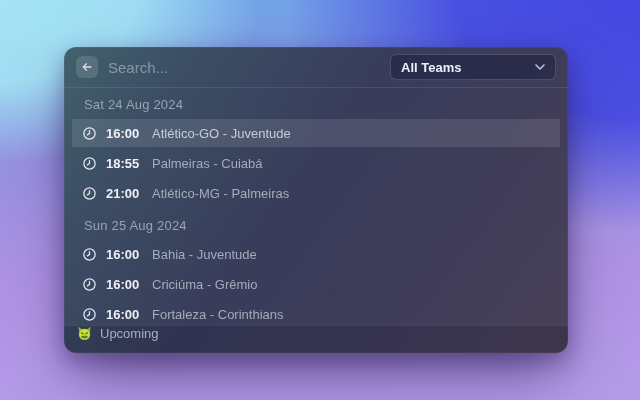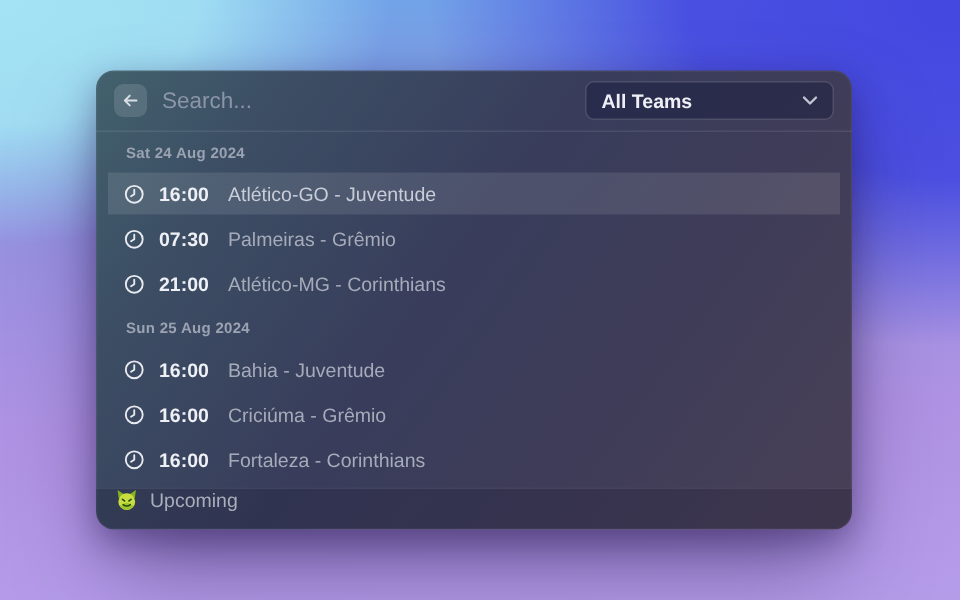--- a/index.html
+++ b/index.html
@@ -39,21 +39,21 @@
   .dropdown {
     flex:0 0 166px; height:26px; border:1px solid rgba(255,255,255,.17);
     background:rgba(25,28,62,.5); border-radius:6px; cursor:pointer;
     display:flex; align-items:center; justify-content:space-between;
     padding:0 10px; color:#eef0f6; font-size:13px; font-weight:bold;text-align:right;
   }
   .dropdown svg { width:10px; height:6px; display:block; }
 
   .list { flex:1 1 auto; padding:0 8px; overflow:hidden; }
   .section-label {
-    padding:9px 4px 7px 12px; font-size:10px; font-weight:bold;
+    padding:9px 4px 7px 12px; font-size:13px; font-weight:normal;
     color:#9ba2b2; letter-spacing:.2px;
   }
   .row {
     height:28px; margin-bottom:2px; border-radius:0;
     display:flex; align-items:center; gap:9px; padding:0 10px; cursor:pointer;
   }
   .row.selected { background:rgba(255,255,255,.105); }
   .row .clock { width:15px; height:15px; color:#e8eaf0; flex:0 0 auto; }
   .row .time { font-size:13px; font-weight:bold; color:#eef0f5; min-width:37px; }
   .row .fixture { font-size:13px; color:#a6abba; white-space:nowrap; }
@@ -98,31 +98,31 @@
     </svg>
     <span class="time">16:00</span>
     <span class="fixture">Atlético-GO - Juventude</span>
   </div>
 
   <div class="row">
     <svg class="clock" viewBox="0 0 24 24" fill="none" stroke="currentColor" stroke-width="2" stroke-linecap="round" stroke-linejoin="round">
       <circle cx="12" cy="12" r="9"></circle>
       <path d="M12 7.2 V12 L8.6 14.2"></path>
     </svg>
-    <span class="time">07:30</span>
-    <span class="fixture">Palmeiras - Grêmio</span>
+    <span class="time">18:55</span>
+    <span class="fixture">Palmeiras - Cuiabá</span>
   </div>
 
   <div class="row">
     <svg class="clock" viewBox="0 0 24 24" fill="none" stroke="currentColor" stroke-width="2" stroke-linecap="round" stroke-linejoin="round">
       <circle cx="12" cy="12" r="9"></circle>
       <path d="M12 7.2 V12 L8.6 14.2"></path>
     </svg>
     <span class="time">21:00</span>
-    <span class="fixture">Atlético-MG - Corinthians</span>
+    <span class="fixture">Atlético-MG - Palmeiras</span>
   </div>
 </div>
   </div>
 
   <div class="section">
     <div class="section-label">Sun 25 Aug 2024</div>
     <div class="rows">
   <div class="row">
     <svg class="clock" viewBox="0 0 24 24" fill="none" stroke="currentColor" stroke-width="2" stroke-linecap="round" stroke-linejoin="round">
       <circle cx="12" cy="12" r="9"></circle>

